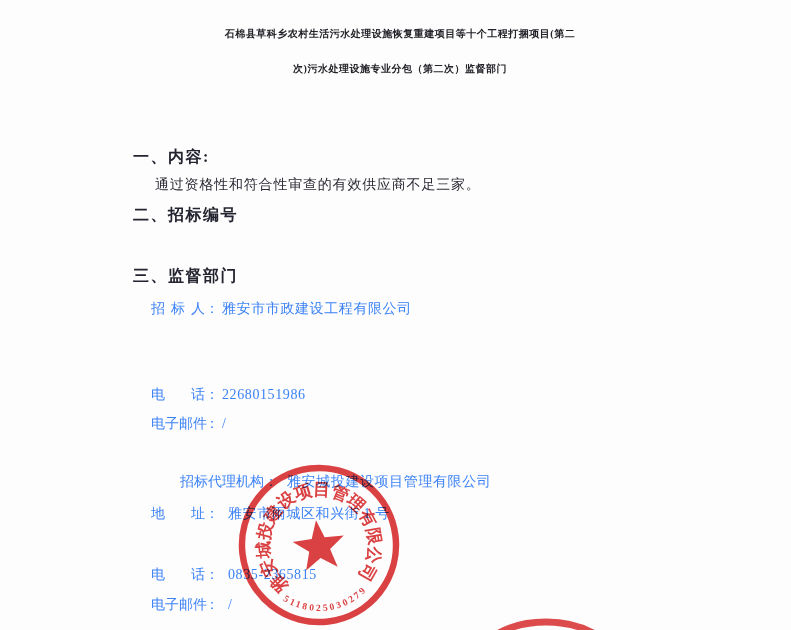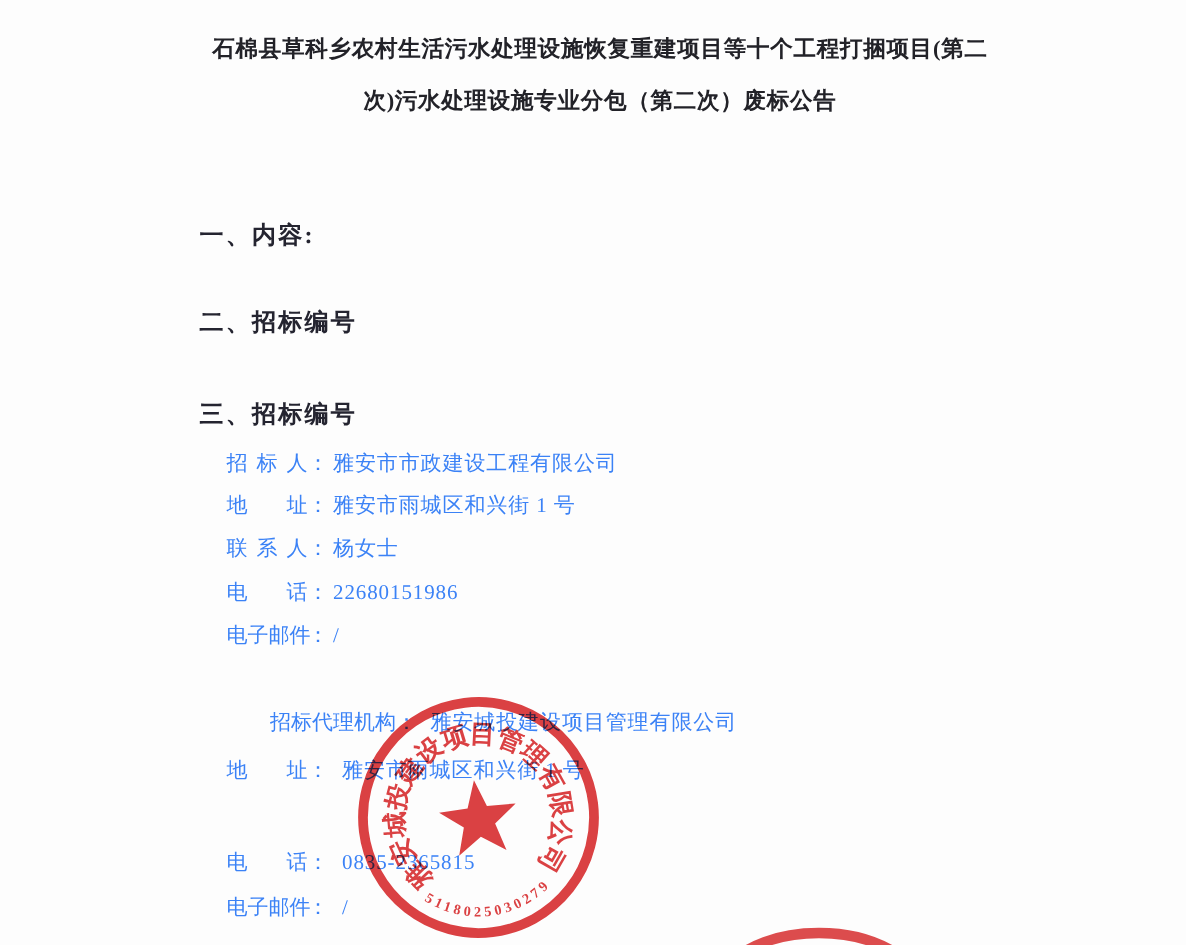--- a/index.html
+++ b/index.html
@@ -12,21 +12,21 @@
   .page {
     position: absolute; inset: 0;
     background: #fdfdfd;
     color: #26262e;
   }
   .title-block {
     position: absolute; left: 95px; width: 610px; top: 16px;
     text-align: center;
   }
   .title-line {
-    font-size: 15px; font-weight: bold; line-height: 35px;
+    font-size: 10px; font-weight: bold; line-height: 35px;
     letter-spacing: 0.5px; white-space: nowrap; color: #222228;
   }
   .sec-heading {
     position: absolute; left: 133px;
     font-size: 16px; font-weight: bold; letter-spacing: 1.5px;
     color: #242430; white-space: nowrap;
   }
   .sec-body {
     position: absolute; left: 155px;
     font-size: 14px; letter-spacing: 0.8px;
@@ -56,37 +56,32 @@
     mix-blend-mode: multiply; opacity: 0.85;
   }
 </style>
 </head>
 <body>
 
 <div class="page">
 
   <div class="title-block">
     <div class="title-line">石棉县草科乡农村生活污水处理设施恢复重建项目等十个工程打捆项目(第二</div>
-    <div class="title-line">次)污水处理设施专业分包（第二次）废标公告</div>
+    <div class="title-line">次)污水处理设施专业分包（第二次）监督部门</div>
   </div>
 
   <div class="sec-heading" style="top:147px">一、内容:</div>
+  <div class="sec-body" style="top:176px">通过资格性和符合性审查的有效供应商不足三家。</div>
 
   <div class="sec-heading" style="top:205px">二、招标编号</div>
 
-  <div class="sec-heading" style="top:266px">三、招标编号</div>
+  <div class="sec-heading" style="top:266px">三、监督部门</div>
 
   <div class="row" style="top:300px">
     <span class="lbl">招标人</span><span>：</span><span class="val">雅安市市政建设工程有限公司</span>
-  </div>
-  <div class="row" style="top:328px">
-    <span class="lbl">地址</span><span>：</span><span class="val">雅安市雨城区和兴街 1 号</span>
-  </div>
-  <div class="row" style="top:357px">
-    <span class="lbl">联系人</span><span>：</span><span class="val">杨女士</span>
   </div>
   <div class="row" style="top:386px">
     <span class="lbl">电话</span><span>：</span><span class="val">22680151986</span>
   </div>
   <div class="row" style="top:415px">
     <span class="lbl">电子邮件</span><span>：</span><span class="val">/</span>
   </div>
 
   <div class="row agency" style="top:473px">
     <span class="lbl lbl-wide">招标代理机构</span><span>：</span><span class="val">雅安城投建设项目管理有限公司</span>

